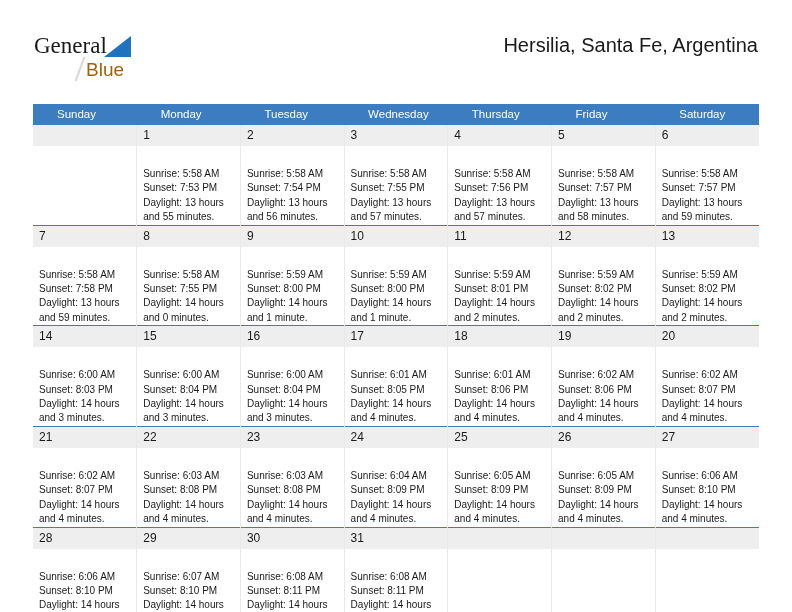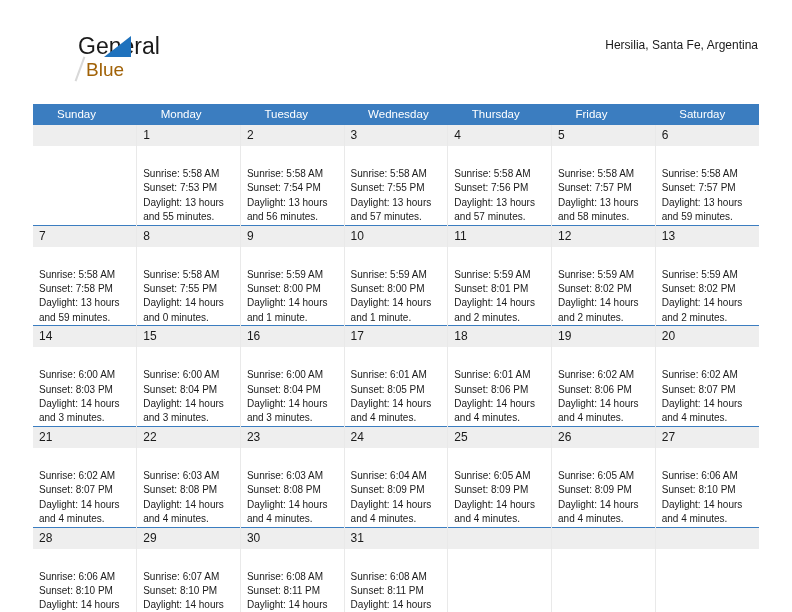--- a/index.html
+++ b/index.html
@@ -36,23 +36,22 @@
     width: 190px;
     height: 56px;
   }
   .logo-general {
     position: absolute;
     left: 0;
     top: 0;
     font-size: 23px;
     letter-spacing: 0px;
     color: #1a1a1a;
-    font-family: Liberation Sans, sans-serif;
+    font-family: Liberation Serif, serif;
     line-height: 26px;
-    margin-left: 44px;
   }
   .logo-tri {
     position: absolute;
     left: 70px;
     top: 3px;
     width: 0;
     height: 0;
     border-left: 27px solid transparent;
     border-bottom: 21px solid #1f72bd;
   }
@@ -82,21 +81,21 @@
   }
   .cal-title {
     font-size: 29px;
     font-weight: normal;
     color: #1a1a1a;
     line-height: 36px;
     white-space: nowrap;
   }
   .cal-subtitle {
     margin-top: 6px;
-    font-size: 12px;
+    font-size: 20px;
     color: #1a1a1a;
     line-height: 18px;
     white-space: nowrap;
   }
 
   
   .cal {
     position: absolute;
     left: 33px;
     top: 104px;

